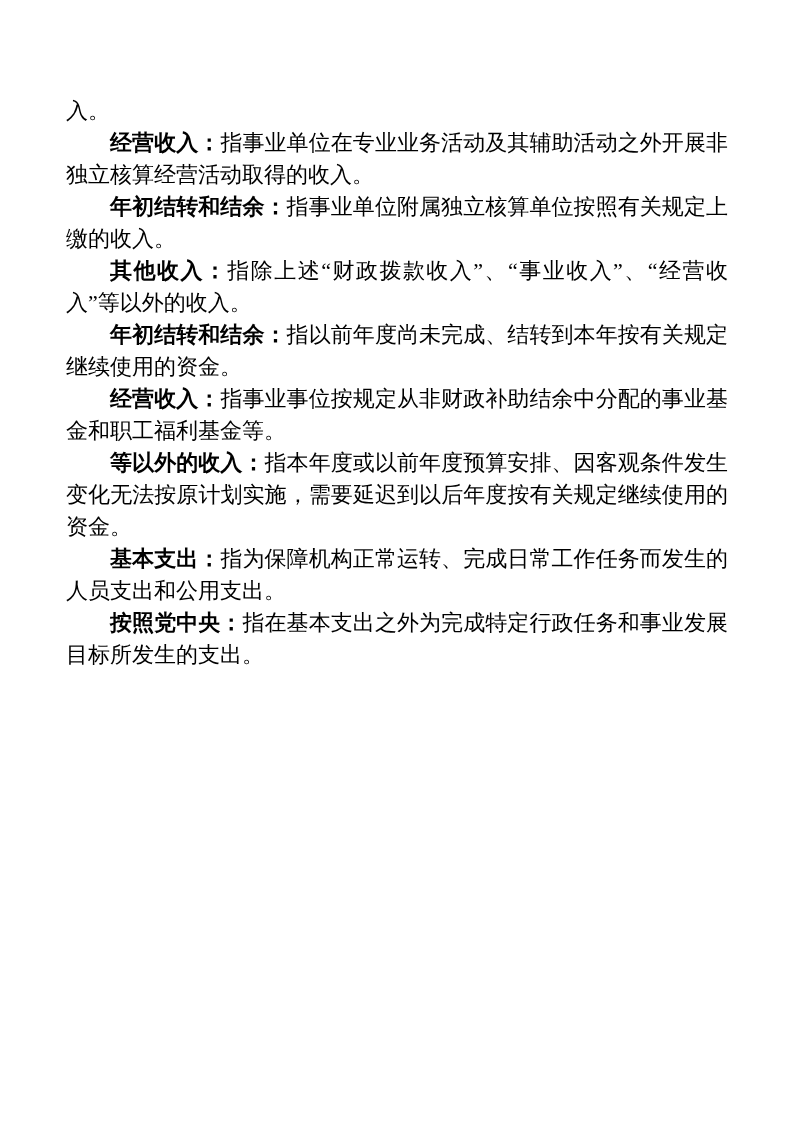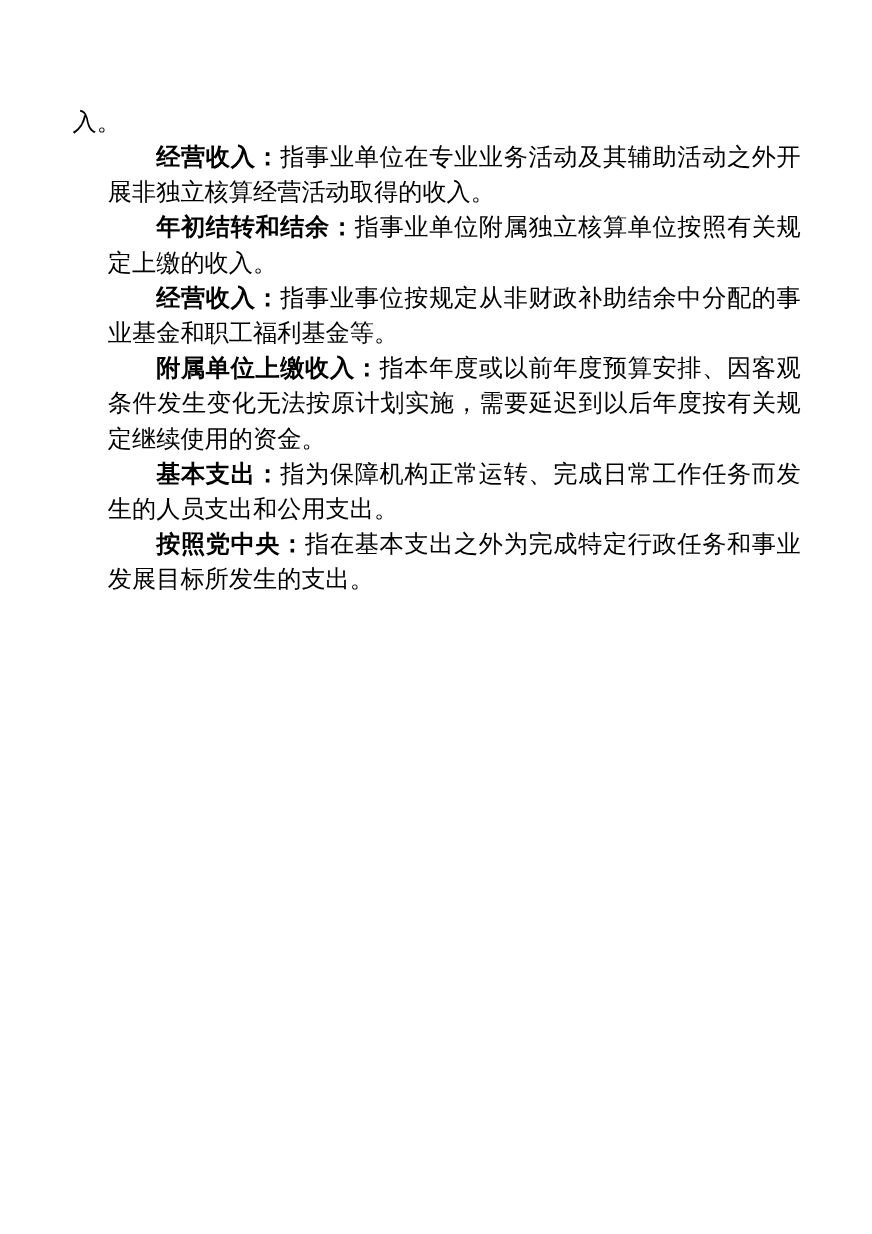--- a/index.html
+++ b/index.html
@@ -26,45 +26,46 @@
     font-family: "Liberation Serif", "DejaVu Serif", serif;
     font-size: 22px;
     line-height: 32px;
     color: #000000;
     text-align: justify;
     text-justify: inter-ideograph;
     word-break: break-all;
   }
   .para.indent {
     text-indent: 2em;
-    margin-left: 32px;
   }
   .term {
     font-weight: 700;
     font-family: "Liberation Sans", "DejaVu Sans", sans-serif;
   }
 </style>
 </head>
 <body>
 
 <div class="page">
   <div class="text-block">
 
     <p class="para">入。</p>
 
     <p class="para indent"><span class="term">经营收入：</span><span>指事业单位在专业业务活动及其辅助活动之外开展非独立核算经营活动取得的收入。</span></p>
 
     <p class="para indent"><span class="term">年初结转和结余：</span><span>指事业单位附属独立核算单位按照有关规定上缴的收入。</span></p>
 
+    <p class="para indent"><span class="term">其他收入：</span><span>指除上述“财政拨款收入”、“事业收入”、“经营收入”等以外的收入。</span></p>
 
 
+    <p class="para indent"><span class="term">年初结转和结余：</span><span>指以前年度尚未完成、结转到本年按有关规定继续使用的资金。</span></p>
 
     <p class="para indent"><span class="term">经营收入：</span><span>指事业事位按规定从非财政补助结余中分配的事业基金和职工福利基金等。</span></p>
 
-    <p class="para indent"><span class="term">附属单位上缴收入：</span><span>指本年度或以前年度预算安排、因客观条件发生变化无法按原计划实施，需要延迟到以后年度按有关规定继续使用的资金。</span></p>
+    <p class="para indent"><span class="term">等以外的收入：</span><span>指本年度或以前年度预算安排、因客观条件发生变化无法按原计划实施，需要延迟到以后年度按有关规定继续使用的资金。</span></p>
 
     <p class="para indent"><span class="term">基本支出：</span><span>指为保障机构正常运转、完成日常工作任务而发生的人员支出和公用支出。</span></p>
 
     <p class="para indent"><span class="term">按照党中央：</span><span>指在基本支出之外为完成特定行政任务和事业发展目标所发生的支出。</span></p>
 
 
 
   </div>
 </div>
 

